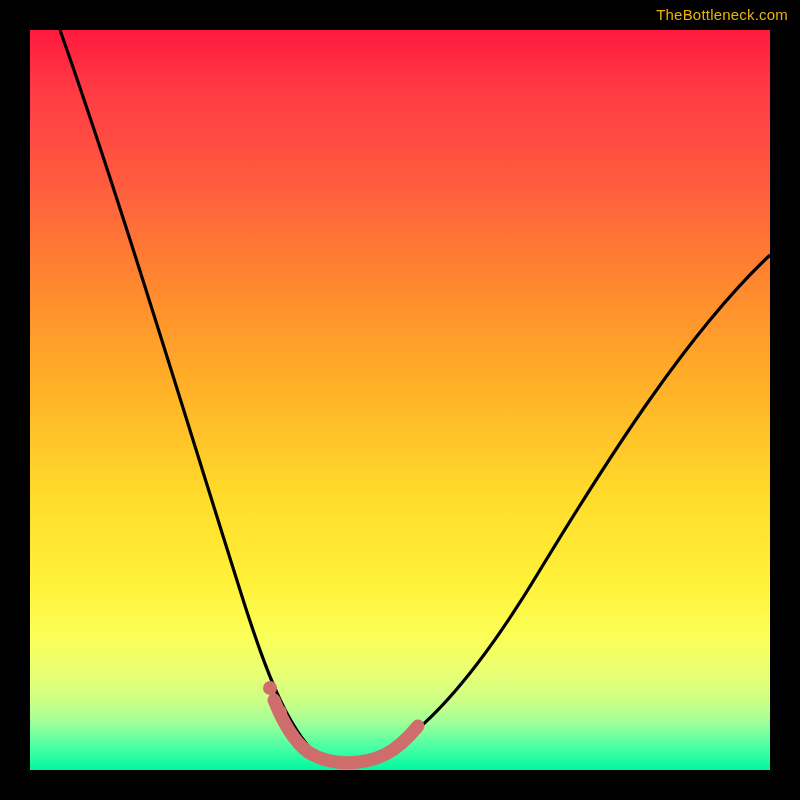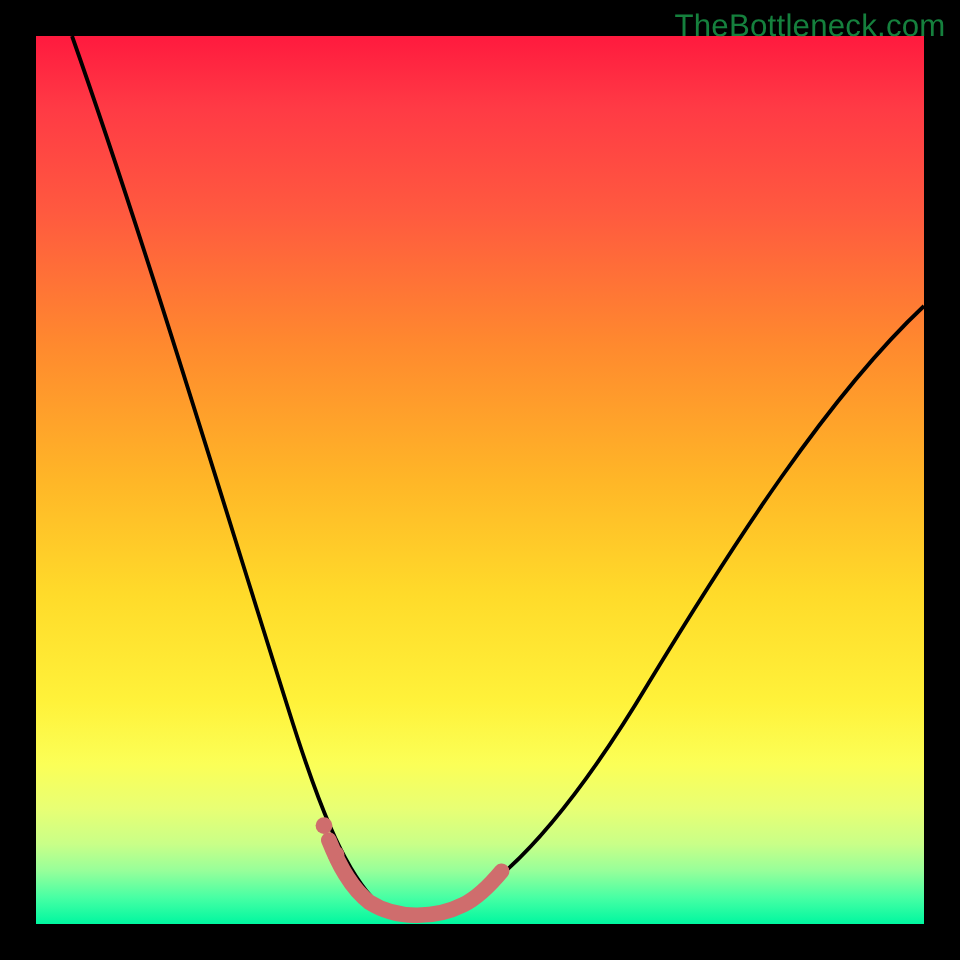--- a/index.html
+++ b/index.html
@@ -38,22 +38,22 @@
       #c9ff88 91%,
       #97ff9a 94%,
       #48ffa4 97%,
       #00f7a0 100%
     );
   }
   .watermark {
     position: absolute;
     top: 6px;
     right: 12px;
-    color: #15803d;
-    font-size: 26px;
+    color: #eab308;
+    font-size: 15px;
     letter-spacing: 0.2px;
     font-weight: 500;
     user-select: none;
   }
   svg.curve {
     position: absolute;
     left: 0; top: 0;
     width: 740px;
     height: 740px;
     overflow: visible;

